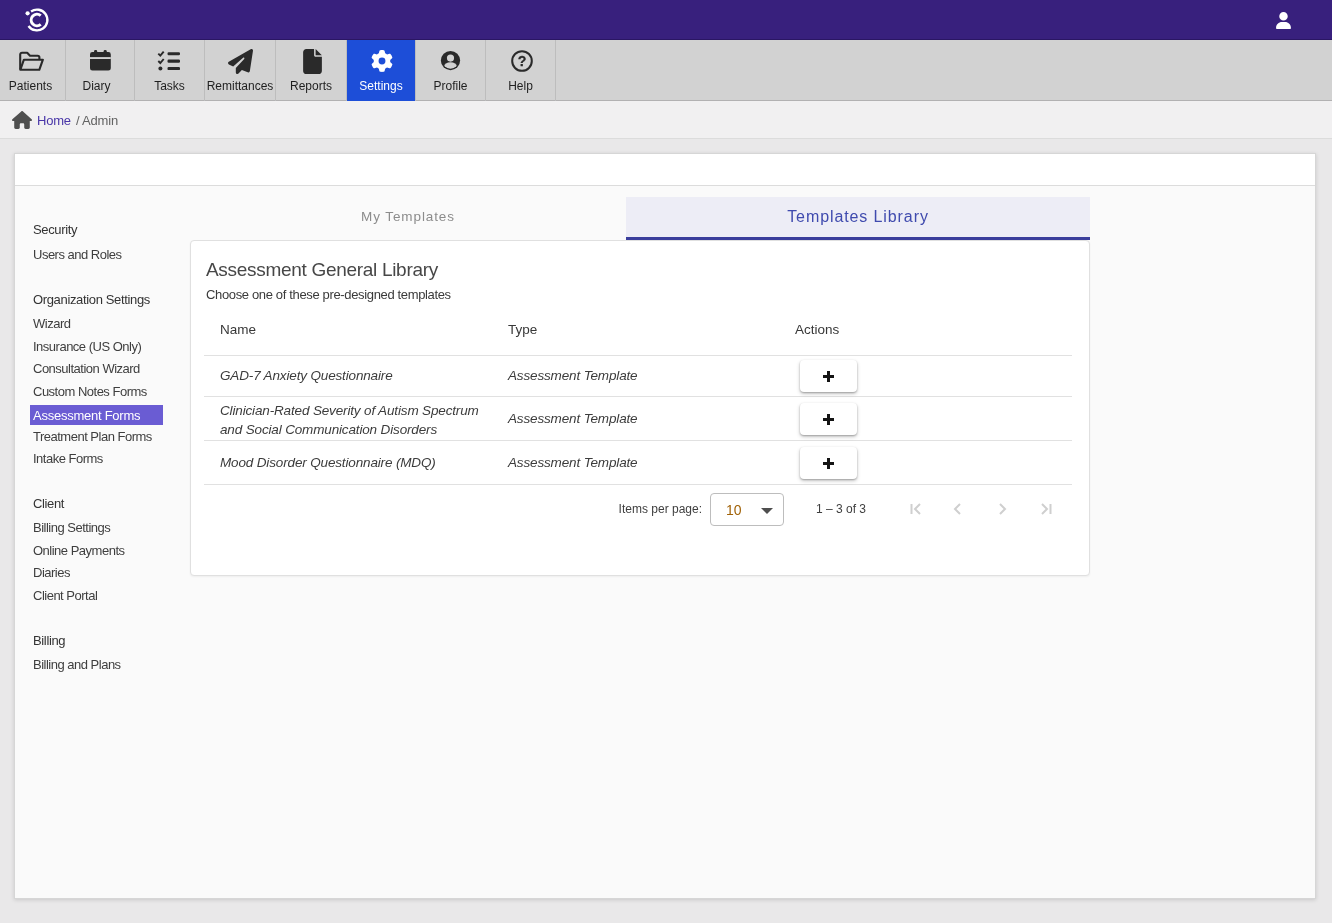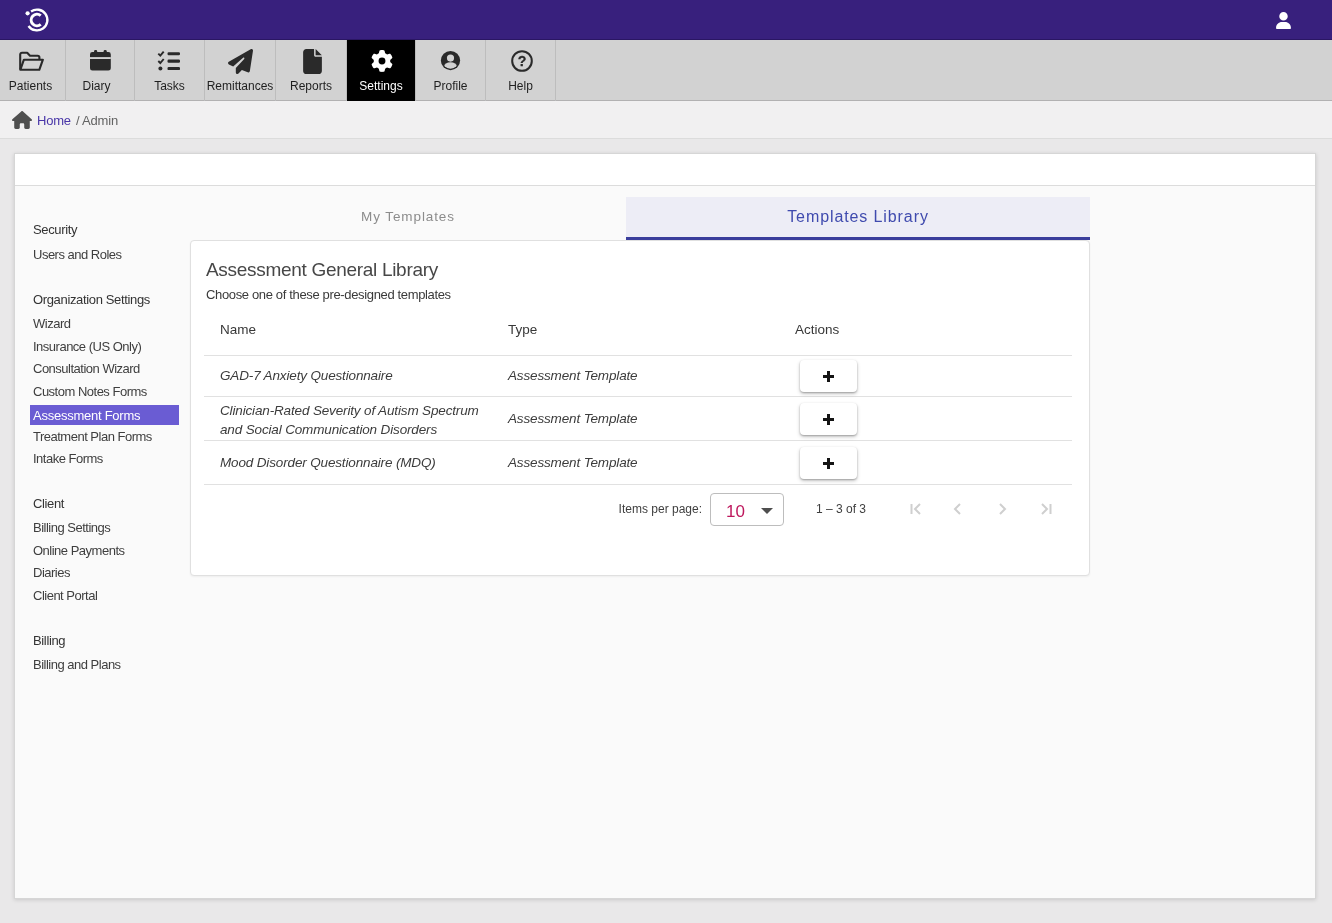--- a/index.html
+++ b/index.html
@@ -8,35 +8,35 @@
 
 
 .topbar { position:absolute; left:0; top:0; width:1332px; height:40px; background:#38207d; border-bottom:1px solid #2a1663; }
 
 
 .navbar { position:absolute; left:0; top:40px; width:1332px; height:61px; background:#d2d2d2; }
 .navline { position:absolute; left:0; top:60px; width:1332px; height:1px; background:#b2b1b2; }
 .navcell { position:absolute; top:0; height:61px; border-right:1px solid #bdbdbd; text-align:center; }
 .navlbl { position:absolute; width:100%; text-align:center; top:39px; font-size:12px; color:#1f1f1f; }
 .navicon { position:absolute; top:10px; }
-.settings-cell { background:#000000; z-index:2;text-decoration:underline; }
+.settings-cell { background:#1d4ed8; z-index:2;text-decoration:underline; }
 
 
 .crumb { position:absolute; left:0; top:101px; width:1332px; height:38px; background:#f1f0f1; border-bottom:1px solid #dcdcdc; }
 .crumb .home-link { position:absolute; left:37px; top:12px; font-size:13px; letter-spacing:-0.2px; color:#4936a8; }
 .crumb .rest { position:absolute; left:76px; top:12px; font-size:13px; letter-spacing:-0.2px; color:#636363; }
 
 
 .card { position:absolute; left:14px; top:153px; width:1302px; height:746px; background:#fafafa; border:1px solid #d6d6d6; box-shadow:0 1px 4px rgba(0,0,0,0.14); }
 .cardtop { position:absolute; left:0; top:0; width:100%; height:32px; background:#ffffff; border-bottom:1px solid #dcdcdc; }
 
 
 .side-h { position:absolute; left:33px; font-size:13px; letter-spacing:-0.35px; font-weight:normal; color:#333; }
 .side-i { position:absolute; left:33px; font-size:13px; letter-spacing:-0.5px; color:#3e3e3e; }
-.side-sel { position:absolute; left:30px; top:404.5px; width:149px; height:20px; background:#6a5cd3; }
+.side-sel { position:absolute; left:30px; top:404.5px; width:133px; height:20px; background:#6a5cd3; }
 .side-sel span { position:absolute; left:3px; top:3px; font-size:13px; letter-spacing:-0.25px; color:#fff; }
 
 
 .tab1 { position:absolute; left:190px; top:197px; width:436px; height:40px; text-align:center; line-height:40px; font-size:13.5px; letter-spacing:0.9px; color:#8c8c8c; }
 .tab2 { position:absolute; left:626px; top:197px; width:464px; height:40px; background:#ededf6; text-align:center; line-height:40px; font-size:16px; letter-spacing:0.9px; color:#3f4aae; }
 .tabline { position:absolute; left:626px; top:237px; width:464px; height:2.5px; background:#3a3d9c; }
 
 
 .panel { position:absolute; left:190px; top:240px; width:900px; height:336px; background:#fff; border:1px solid #e0e0e0; border-radius:4px; box-shadow:0 1px 2px rgba(0,0,0,0.05); }
 .ph1 { position:absolute; left:206px; top:259px; font-size:19px; letter-spacing:-0.3px; color:#474747; }
@@ -44,21 +44,21 @@
 .thead { position:absolute; top:322px; font-size:13.5px; color:#383838; }
 .hline { position:absolute; left:204px; width:868px; height:1px; background:#e1e1e1; }
 .cell { position:absolute; font-size:13.5px; letter-spacing:-0.15px; color:#3c3c3c;font-style:italic; }
 .plusbtn { position:absolute; left:800px; width:57px; height:32px; background:#fff; border-radius:4px; box-shadow:0 1px 2px rgba(0,0,0,0.28), 0 2px 4px rgba(0,0,0,0.18); }
 .plusbtn .ph { position:absolute; left:23px; top:14.5px; width:11px; height:3px; background:#141414; }
 .plusbtn .pv { position:absolute; left:27px; top:10.5px; width:3px; height:11px; background:#141414; }
 
 
 .pgl { position:absolute; top:502px; font-size:12px; color:#3f3f3f; }
 .selbox { position:absolute; left:710px; top:493px; width:74px; height:33px; border:1px solid #bdbdbd; border-radius:4px; }
-.selbox .val { position:absolute; left:15px; top:8px; font-size:17px; color:#be185d; }
+.selbox .val { position:absolute; left:15px; top:8px; font-size:14px; color:#a16207; }
 .selbox .tri { position:absolute; left:50px; top:13.5px; width:0; height:0; border-left:6px solid transparent; border-right:6px solid transparent; border-top:6px solid #4e4e4e; }
 .pager { position:absolute; top:497px; }
 </style>
 </head>
 <body>
 <div class="topbar">
   <svg class="abs" style="left:24px;top:7px" width="26" height="26" viewBox="0 0 26 26">
     <g fill="none" stroke="#ffffff">
       <path d="M 4.48 18.97 A 10.4 10.4 0 1 0 7.03 4.48" stroke-width="2.3"></path>
       <circle cx="3.6" cy="6.3" r="2.1" fill="#ffffff" stroke="none"></circle>

